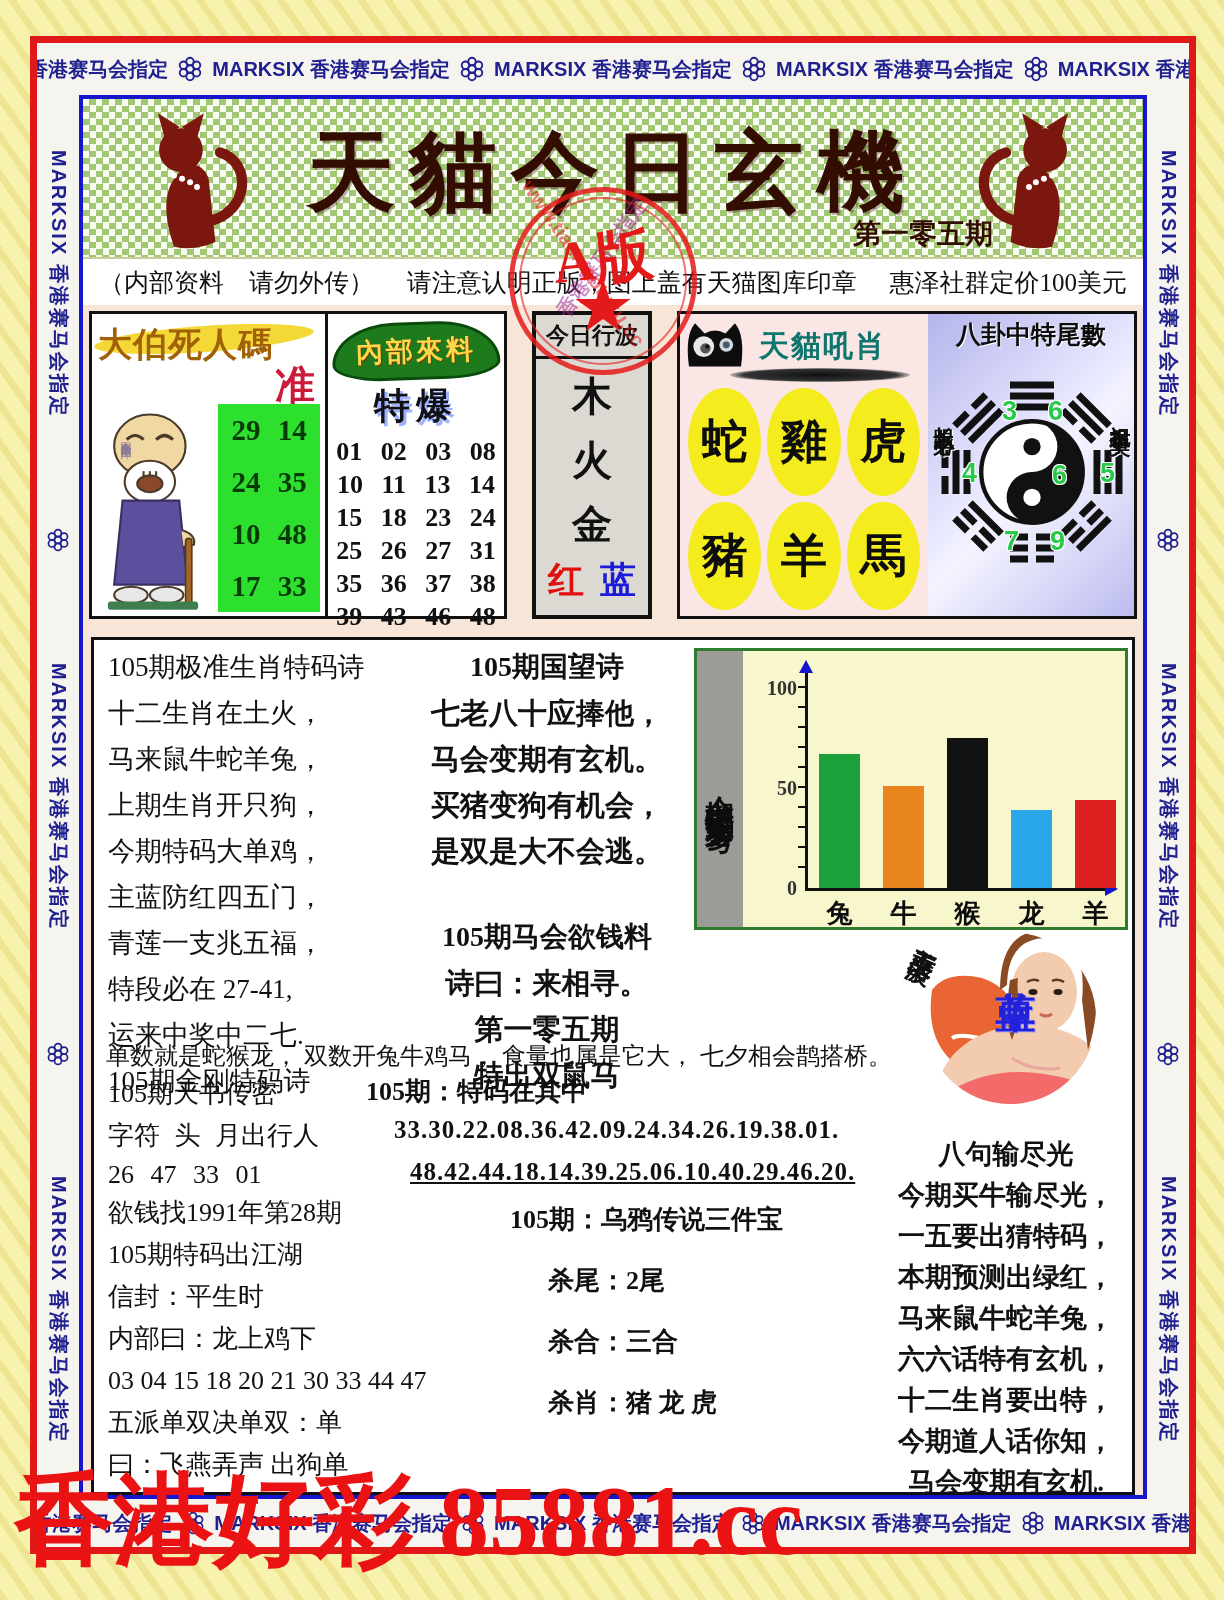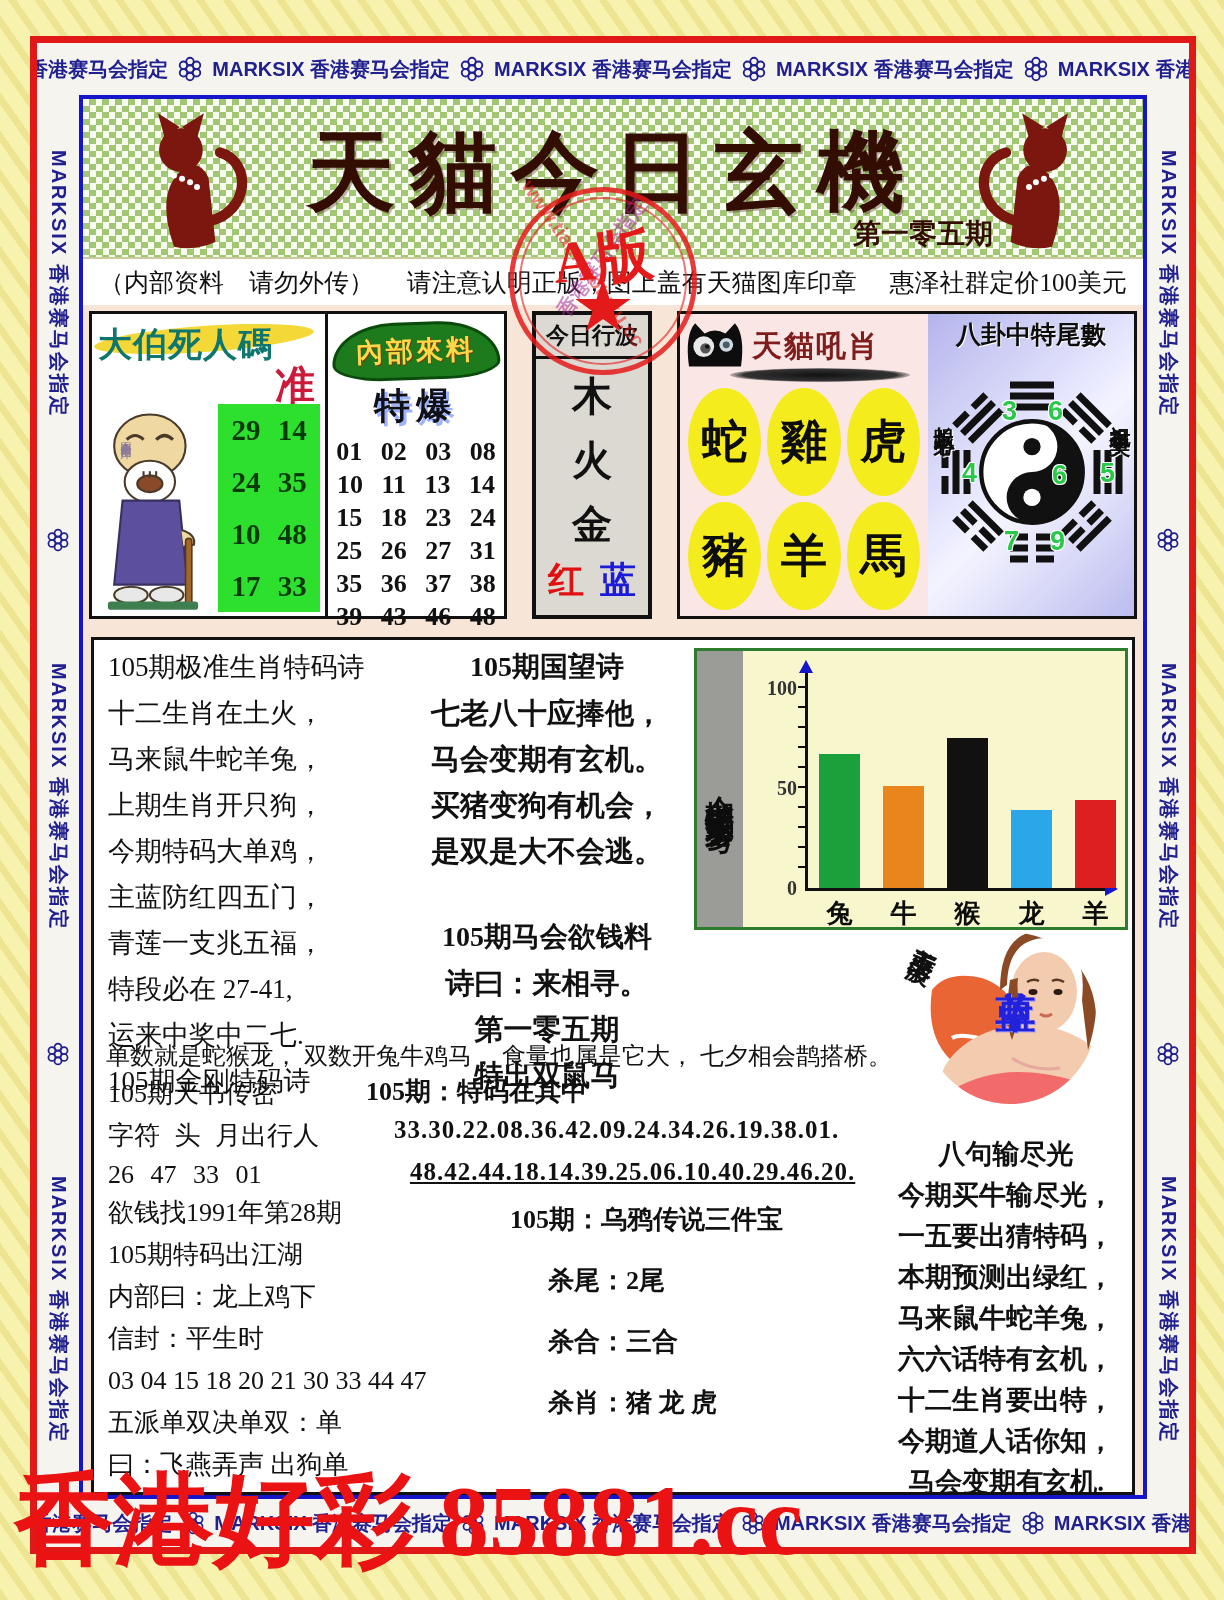--- a/index.html
+++ b/index.html
@@ -41,21 +41,21 @@
     color:#e41a1a;font-family:"Liberation Serif",serif;transform:rotate(-6deg);}
   .stamp-star{position:absolute;left:0;right:0;top:78px;text-align:center;font-size:72px;color:#e41a1a;line-height:72px;}
   .stamp-faint{position:absolute;left:18px;top:52px;font-size:20px;color:rgba(160,40,150,.55);transform:rotate(-55deg);font-weight:bold;}
   .stamp-faint2{position:absolute;right:10px;top:60px;font-size:20px;color:rgba(228,26,26,.55);transform:rotate(55deg);font-weight:bold;}
   
   .box-row{position:relative;height:318px;padding:6px 6px 4px 6px;display:flex;justify-content:space-between;}
   .box{border:3px solid #111;background:#fff;box-sizing:border-box;height:308px;}
   
   .box1{width:418px;display:flex;}
   .box1-left{width:233px;position:relative;border-right:3px solid #111;}
-  .dabo-title{position:absolute;left:6px;top:8px;z-index:2;font-size:34px;font-weight:900;color:#0f766e;
+  .dabo-title{position:absolute;left:6px;top:8px;z-index:2;font-size:34px;font-weight:900;color:#a16207;
     font-family:"Liberation Serif",serif;letter-spacing:1px;}
   .dabo-swoosh{position:absolute;left:2px;top:12px;width:220px;height:26px;background:#f3d838;border-radius:50%;transform:rotate(-4deg);}
   .dabo-zhun{position:absolute;right:10px;top:44px;font-size:40px;color:#cc1a3a;font-family:"Liberation Serif",serif;font-weight:bold;}
   .oldman{position:absolute;left:2px;bottom:2px;width:118px;height:210px;}
   .dabo-note{position:absolute;left:26px;top:118px;writing-mode:vertical-rl;font-size:11px;color:#8a7a9a;letter-spacing:1px;z-index:3;}
   .green-panel{position:absolute;right:5px;top:90px;width:102px;height:208px;background:#2ee02e;
     display:flex;flex-direction:column;justify-content:space-around;align-items:center;}
   .green-panel div{font-family:"Liberation Serif",serif;font-weight:bold;font-size:29px;color:#073a07;word-spacing:10px;}
   .box1-right{flex:1;position:relative;text-align:center;}
   .arc-banner{margin:8px auto 2px auto;width:162px;height:52px;background:#1d7a1d;border:3px solid #0a4a0a;
@@ -72,21 +72,21 @@
     border-bottom:3px solid #111;padding:5px 0;background:#dcd8d2;}
   .xingbo-el{flex:1;display:flex;flex-direction:column;justify-content:space-around;align-items:center;padding:6px 0 0 0;}
   .xingbo-el div{font-size:40px;color:#111;font-weight:bold;}
   .xingbo-colors{display:flex;gap:16px;padding-bottom:10px;font-size:36px;font-weight:900;}
   .xb-red{color:#e01010;}
   .xb-blue{color:#1b1bd8;}
   
   .box3{width:460px;display:flex;}
   .houxiao{width:248px;background:#fbe6e6;position:relative;}
   .cathead{position:absolute;left:4px;top:4px;width:62px;height:52px;}
-  .houxiao-title{position:absolute;left:72px;top:12px;font-size:30px;font-weight:900;color:#7f1d1d;
+  .houxiao-title{position:absolute;left:79px;top:12px;font-size:30px;font-weight:900;color:#0f766e;
     font-family:"Liberation Serif",serif;letter-spacing:2px;}
   .houxiao-shadow{position:absolute;left:50px;top:54px;width:180px;height:14px;background:radial-gradient(ellipse at center,#111 0%,#333 60%,rgba(0,0,0,0) 75%);border-radius:50%;}
   .zodiac-grid{position:absolute;left:8px;top:74px;right:8px;bottom:6px;display:grid;
     grid-template-columns:repeat(3,1fr);grid-template-rows:1fr 1fr;gap:6px;}
   .zodiac{background:#f4ec1c;border-radius:50%;display:flex;align-items:center;justify-content:center;
     font-family:"Liberation Serif",serif;font-weight:900;font-size:46px;color:#0d0d0d;}
   .bagua{flex:1;position:relative;background:linear-gradient(135deg,#b4b4ec 0%,#e8e8ff 45%,#f4f4ff 55%,#bcbcf0 100%);overflow:hidden;}
   .bagua-title{position:absolute;left:0;right:0;top:4px;text-align:center;font-size:25px;font-weight:900;color:#0d0d0d;
     font-family:"Liberation Serif",serif;text-shadow:1px 1px 0 #fff;}
   .bagua-field{position:absolute;left:0;top:0;width:210px;height:300px;}
@@ -626,22 +626,22 @@
         <div class="tianshu-title">105期天书传密</div>
         <div class="tema-title">105期：特码在其中</div>
         <div class="tianshu-l1">字符 头 月出行人</div>
         <div class="tianshu-l2">26 47 33 01</div>
         <div class="tema-r1">33.30.22.08.36.42.09.24.34.26.19.38.01.</div>
         <div class="tema-r2">48.42.44.18.14.39.25.06.10.40.29.46.20.</div>
 
         <div class="col-left2">
             <div class="ll-line">欲钱找1991年第28期</div>
             <div class="ll-line">105期特码出江湖</div>
+            <div class="ll-line">信封：平生时</div>
             <div class="ll-line">内部曰：龙上鸡下</div>
-            <div class="ll-line">信封：平生时</div>
             <div class="ll-line">03 04 15 18 20 21 30 33 44 47</div>
             <div class="ll-line">五派单双决单双：单</div>
             <div class="ll-line">曰：飞燕弄声 出狗单</div>
             <div class="ll-line">105期香港波色门红绿</div>
           </div>
 
         <div class="wuya">
           <div>105期：乌鸦传说三件宝</div>
           <div class="wuya-lines">
               <div class="wuya-line">杀尾：2尾</div>

